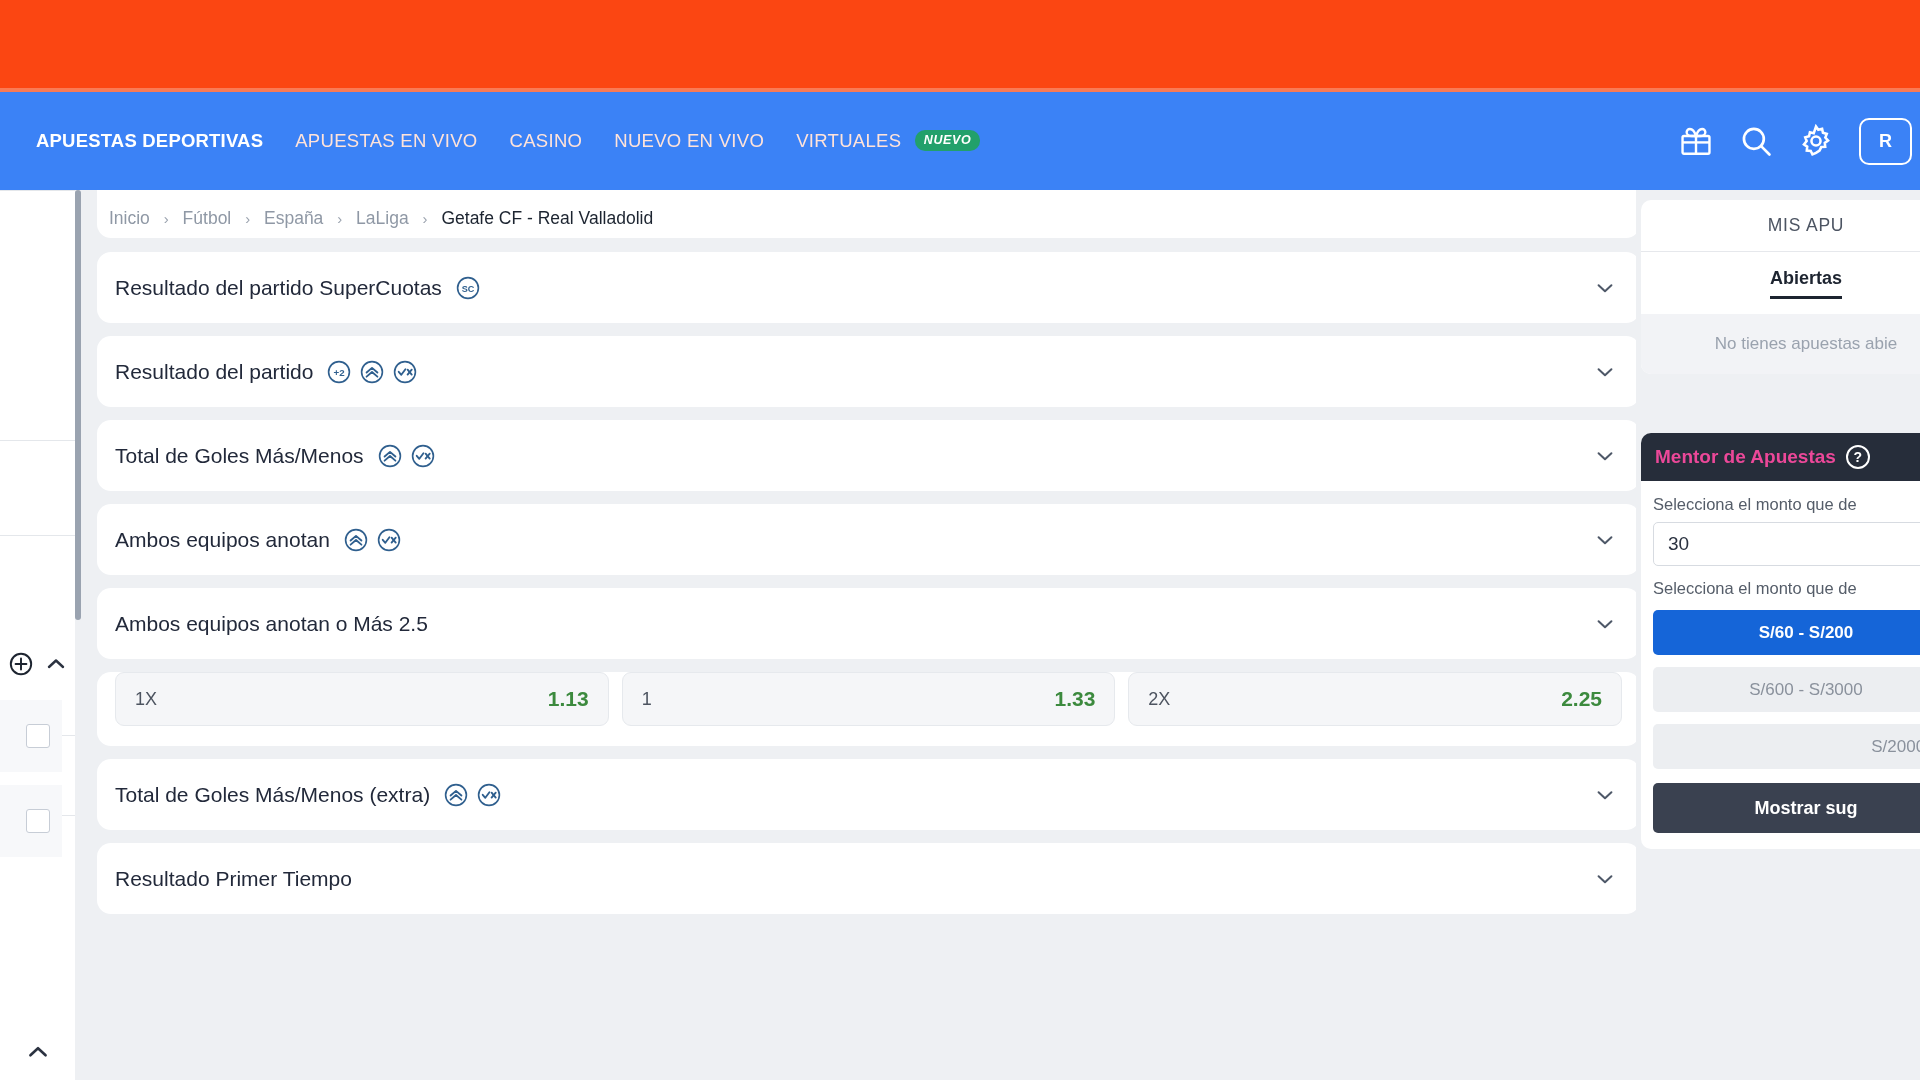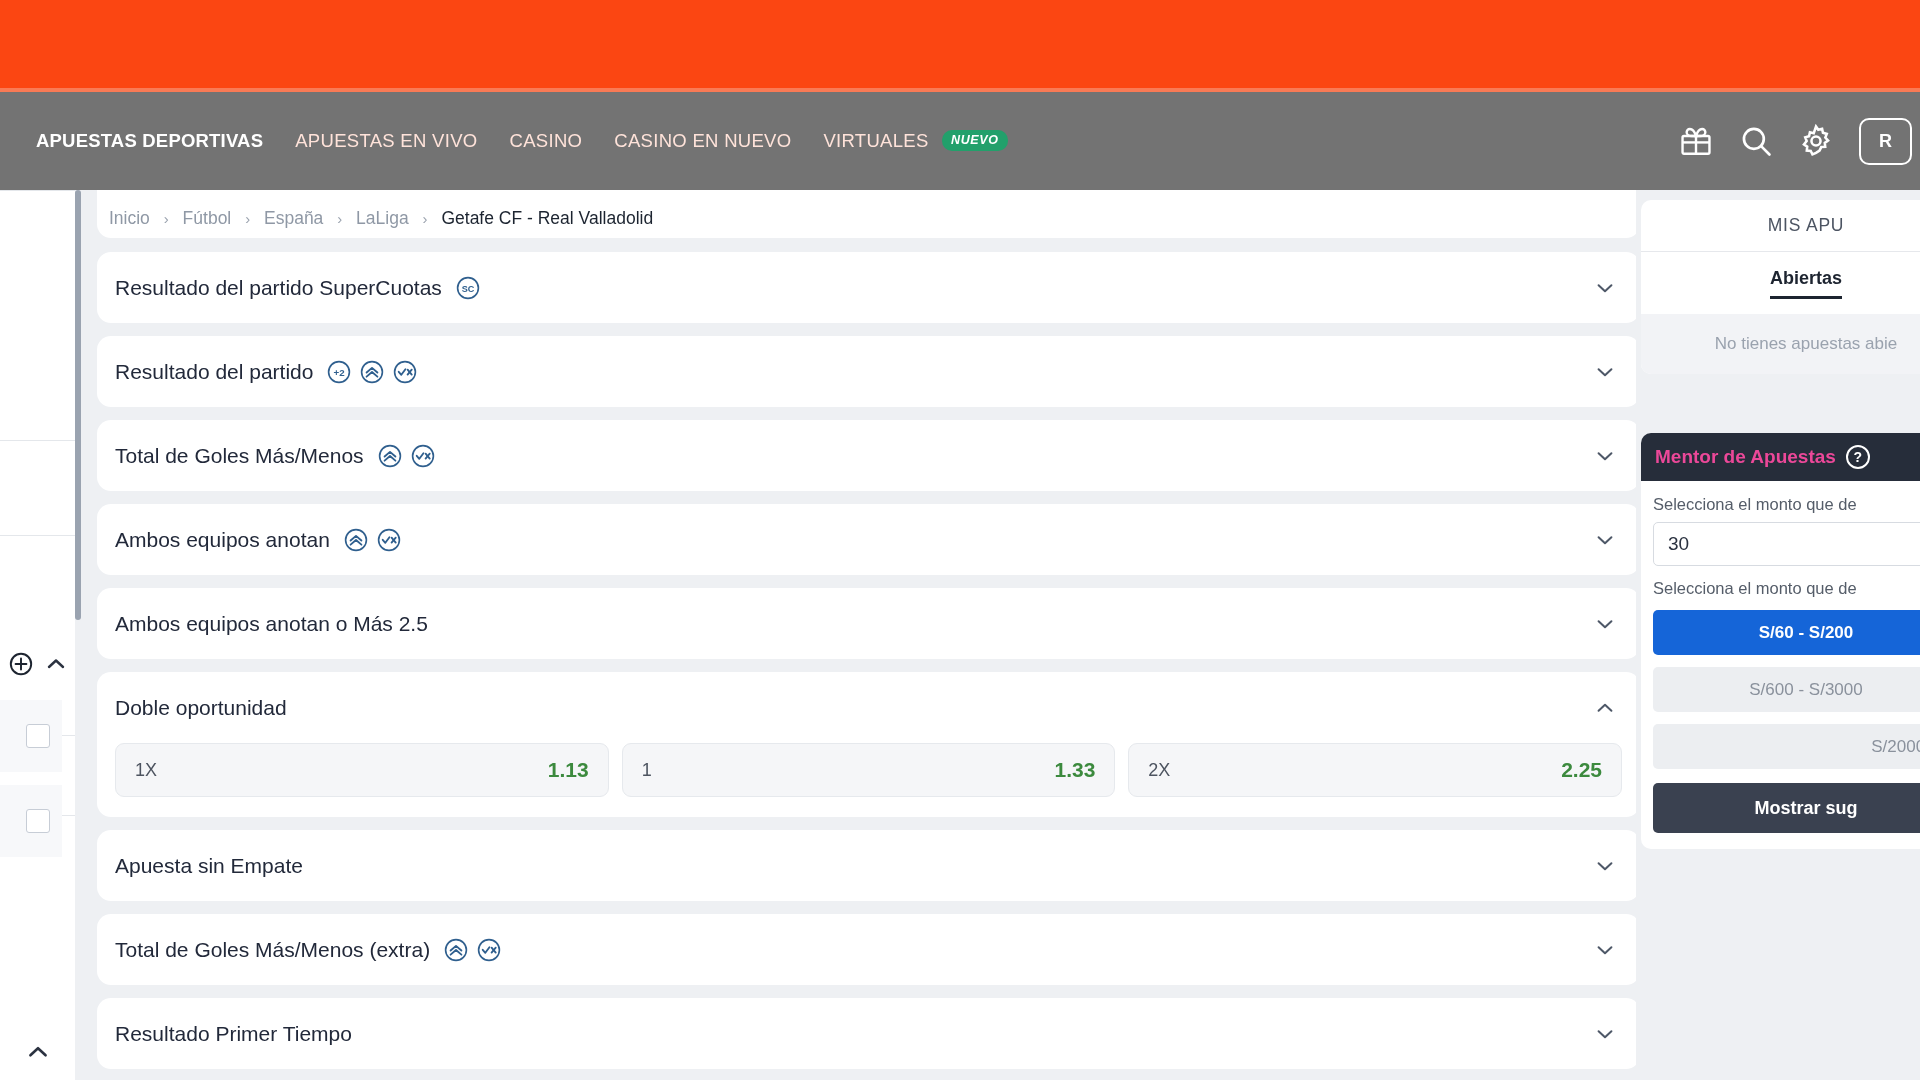--- a/index.html
+++ b/index.html
@@ -18,21 +18,21 @@
     background: #fb4612;
   }
   .top-divider {
     position: absolute; left: 0; top: 88px; width: 1920px; height: 4px;
     background: #f97a55;
   }
 
   
   .navbar {
     position: absolute; left: 0; top: 92px; width: 1920px; height: 98px;
-    background: #737373;
+    background: #3b82f6;
     display: flex; align-items: center;
   }
   .nav-left { display: flex; align-items: center; gap: 0; padding-left: 20px; }
   .nav-item {
     color: #ffe3da; font-size: 18.5px; letter-spacing: 0.3px;
     padding: 0 16px; white-space: nowrap; cursor: pointer;
   }
   .nav-item.active { color: #ffffff; font-weight: bold; letter-spacing: 0.2px; }
   .nav-badge {
     display: inline-block; background: #22a06b; color: #fff;
@@ -195,21 +195,21 @@
       <div class="nav-item active">
         <span>APUESTAS DEPORTIVAS</span>
       </div>
       <div class="nav-item">
         <span>APUESTAS EN VIVO</span>
       </div>
       <div class="nav-item">
         <span>CASINO</span>
       </div>
       <div class="nav-item">
-        <span>CASINO EN NUEVO</span>
+        <span>NUEVO EN VIVO</span>
       </div>
       <div class="nav-item">
         <span>VIRTUALES</span>
         <span class="nav-badge">NUEVO</span>
       </div>
     </div>
 
     <div class="nav-right">
       <span>
         <svg class="nav-icon" viewBox="0 0 24 24" fill="none" stroke="currentColor" stroke-width="1.7">
@@ -415,54 +415,36 @@
           <span class="market-title">Ambos equipos anotan o Más 2.5</span>
           <span class="chev">
             <svg viewBox="0 0 24 24" fill="none" stroke="currentColor" stroke-width="2.2" stroke-linecap="round" stroke-linejoin="round">
                 <polyline points="5,9 12,15.5 19,9"></polyline>
               </svg>
           </span>
         </div>
       </div>
 
       <div class="market">
-        <div class="market-head">
-          <span class="market-title">Doble oportunidad</span>
-          <span class="chev">
-            <svg viewBox="0 0 24 24" fill="none" stroke="currentColor" stroke-width="2.2" stroke-linecap="round" stroke-linejoin="round">
-                <polyline points="5,15 12,8.5 19,15"></polyline>
-              </svg>
-          </span>
-        </div>
         <div class="market-body">
           <div class="odd">
             <span class="odd-label">1X</span>
             <span class="odd-value">1.13</span>
           </div>
           <div class="odd">
             <span class="odd-label">1</span>
             <span class="odd-value">1.33</span>
           </div>
           <div class="odd">
             <span class="odd-label">2X</span>
             <span class="odd-value">2.25</span>
           </div>
         </div>
       </div>
 
-      <div class="market">
-        <div class="market-head">
-          <span class="market-title">Apuesta sin Empate</span>
-          <span class="chev">
-            <svg viewBox="0 0 24 24" fill="none" stroke="currentColor" stroke-width="2.2" stroke-linecap="round" stroke-linejoin="round">
-                <polyline points="5,9 12,15.5 19,9"></polyline>
-              </svg>
-          </span>
-        </div>
-      </div>
 
       <div class="market">
         <div class="market-head">
           <span class="market-title">Total de Goles Más/Menos (extra)</span>
           <span class="mk-icons">
             <span>
               <svg class="mk-ic" viewBox="0 0 24 24" fill="none" stroke="#2f5f8e" stroke-width="1.5">
                 <circle cx="12" cy="12" r="9.6"></circle>
                 <polyline points="7,12.5 12,8.2 17,12.5" stroke-width="1.7" stroke-linecap="round" stroke-linejoin="round"></polyline>
                 <polyline points="7,16.3 12,12 17,16.3" stroke-width="1.7" stroke-linecap="round" stroke-linejoin="round"></polyline>

